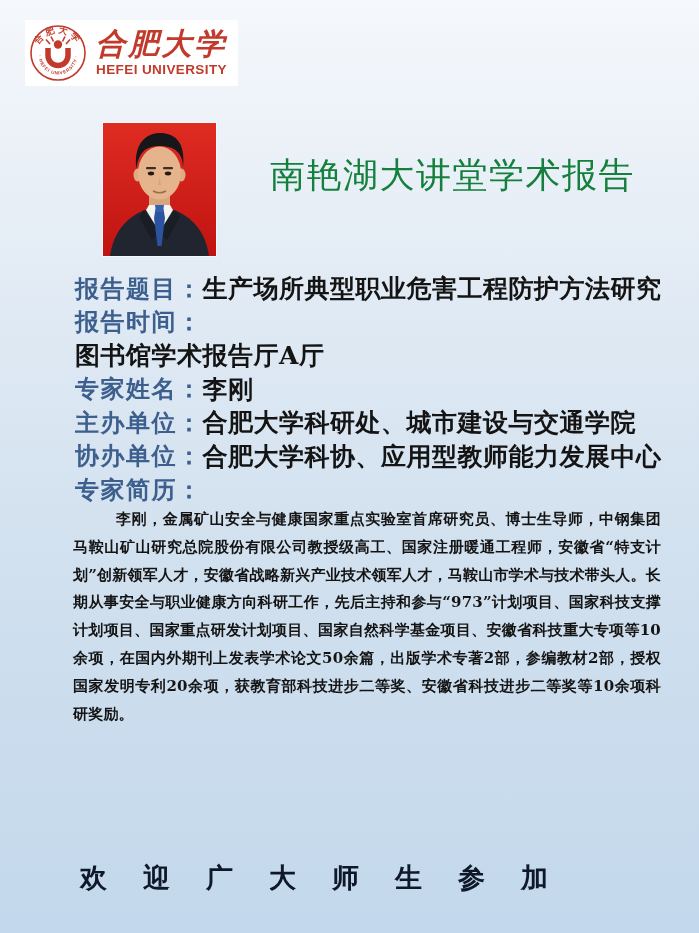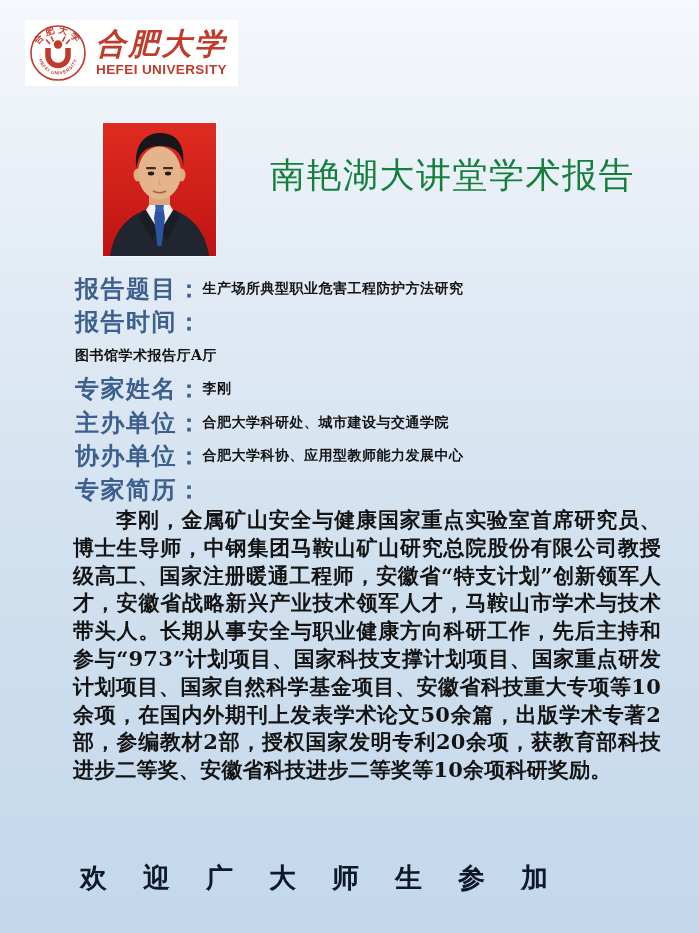--- a/index.html
+++ b/index.html
@@ -49,28 +49,28 @@
   }
 
   
   .details { position: absolute; left: 75px; top: 272px; width: 600px; }
   .detail-row { height: 33.5px; display: flex; align-items: center; }
   .detail-label {
     color: #3c5f8d; font-weight: 700; font-size: 24px;
     letter-spacing: 1.5px; min-width: 120px; white-space: nowrap;
   }
   .detail-value {
-    color: #141414; font-weight: 700; font-size: 14px;
+    color: #141414; font-weight: 700; font-size: 25px;
     letter-spacing: 0.5px; white-space: nowrap;
   }
 
   
   .bio {
     position: absolute; left: 73px; top: 506px; width: 588px;
-    color: #141414; font-weight: 700; font-size: 21px;
+    color: #141414; font-weight: 700; font-size: 15px;
     line-height: 27.8px; text-align: justify; text-indent: 43px;
     letter-spacing: 0.2px;
   }
 
   
   .welcome {
     position: absolute; left: 80px; top: 860px;
     color: #0f172a; font-weight: 700; font-size: 27px;
     letter-spacing: 36px; white-space: nowrap;
   }

